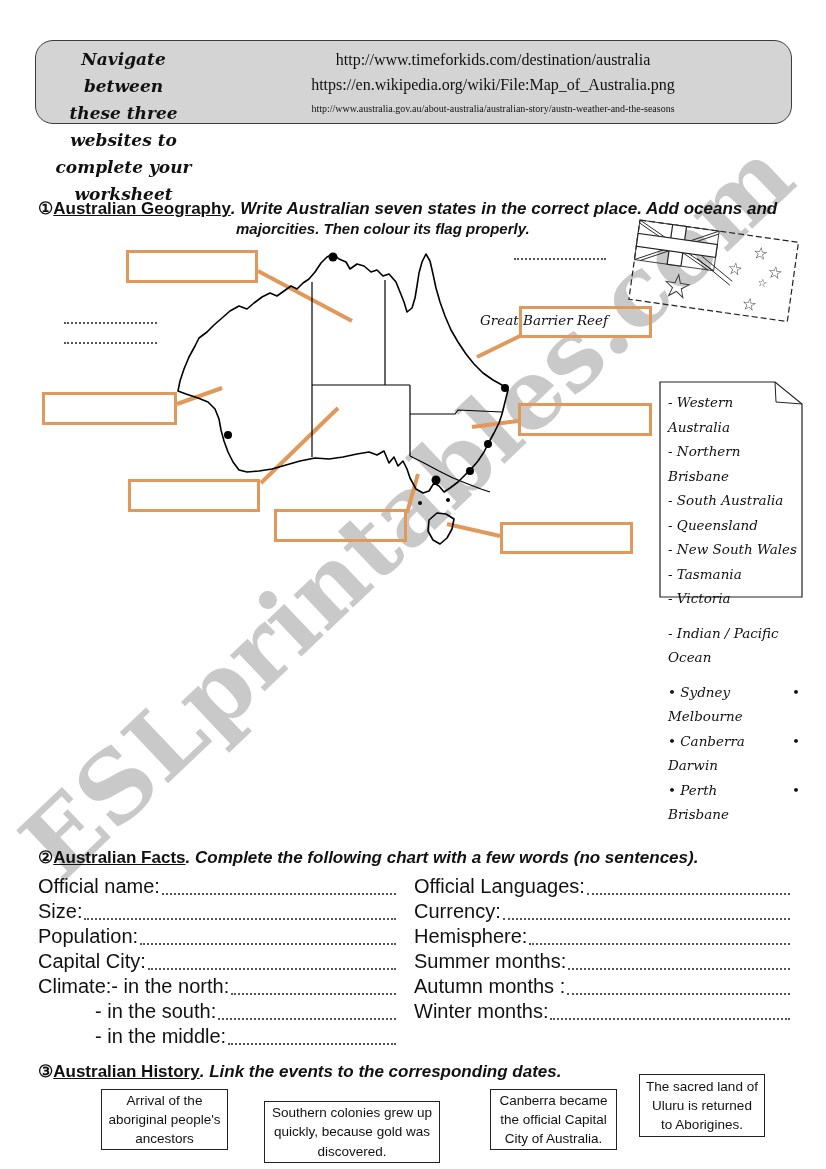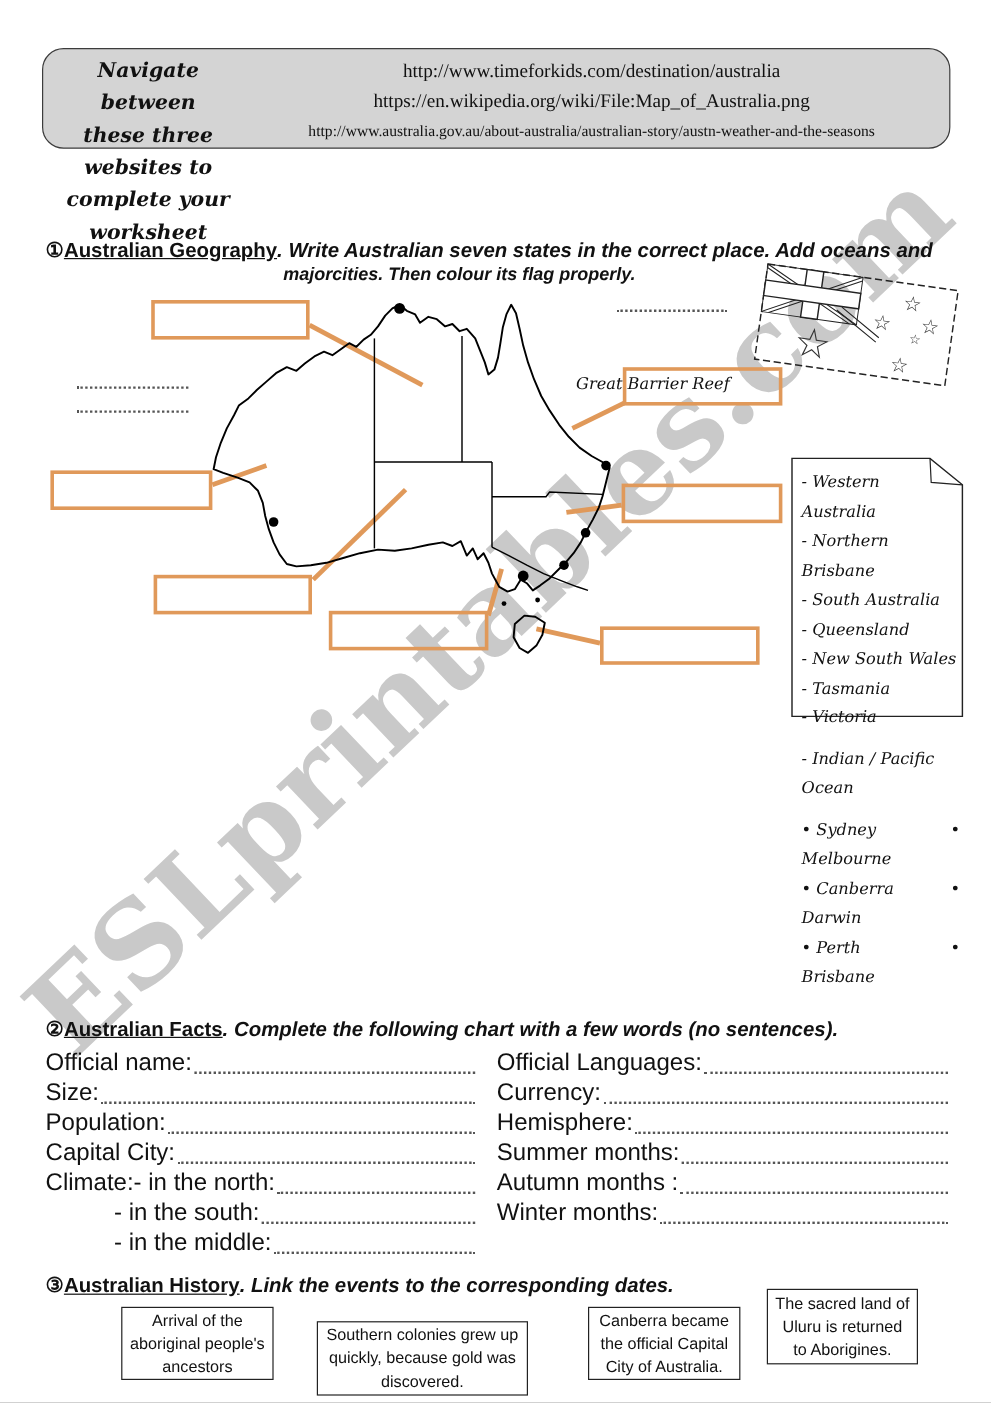--- a/index.html
+++ b/index.html
@@ -13,21 +13,21 @@
   .content{position:absolute;inset:0;z-index:2;}
   
   .hdr-box{position:absolute;left:35px;top:40px;width:755px;height:82px;
            background:#d4d4d4;border:1px solid #3c3c3c;border-radius:18px;}
   .hdr-note{position:absolute;left:46px;top:46px;width:155px;text-align:center;
             font-family:"DejaVu Serif",serif;font-style:italic;font-weight:bold;
             font-size:17px;line-height:27px;}
   .url-list{position:absolute;left:198px;top:47px;width:590px;text-align:center;
             font-family:"Liberation Serif",serif;}
   .url-line{font-size:16px;line-height:25px;}
-  .url-small{font-size:13px;line-height:24px;}
+  .url-small{font-size:10px;line-height:24px;}
   
   .sec-head{position:absolute;white-space:nowrap;font-size:17px;}
   .sec-num{font-weight:bold;}
   .sec-title{font-weight:bold;text-decoration:underline;}
   .sec-instr{font-weight:bold;font-style:italic;}
   #sec1{left:38px;top:198px;}
   #sec1-line2{position:absolute;left:236px;top:220px;font-weight:bold;font-style:italic;font-size:15px;}
   #sec2{left:38px;top:847px;}
   #sec3{left:38px;top:1061px;}
   

